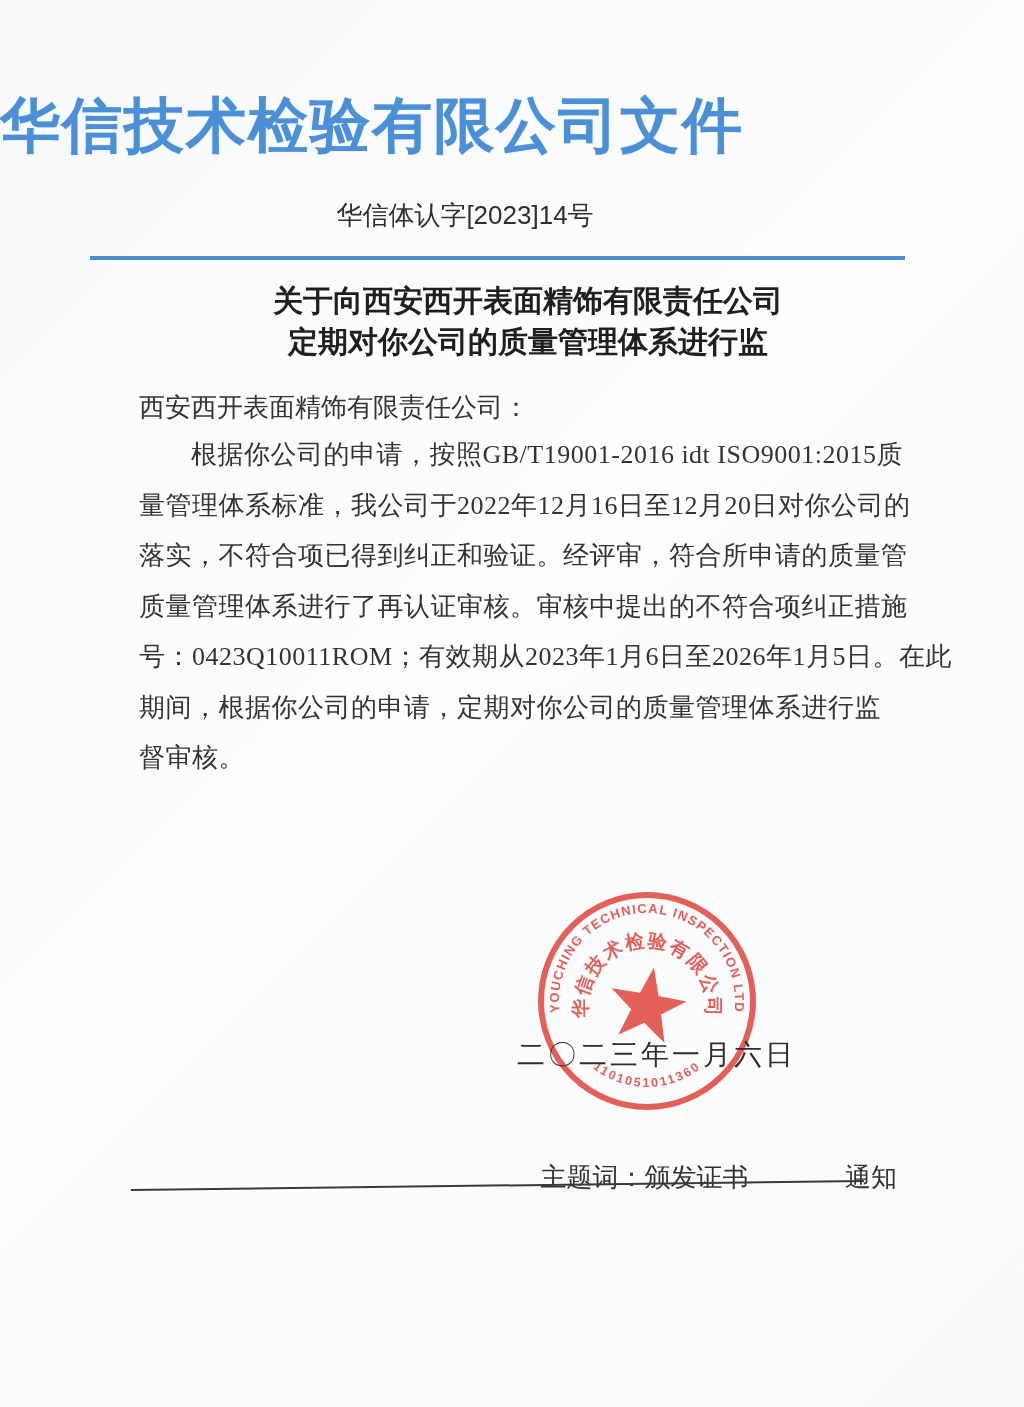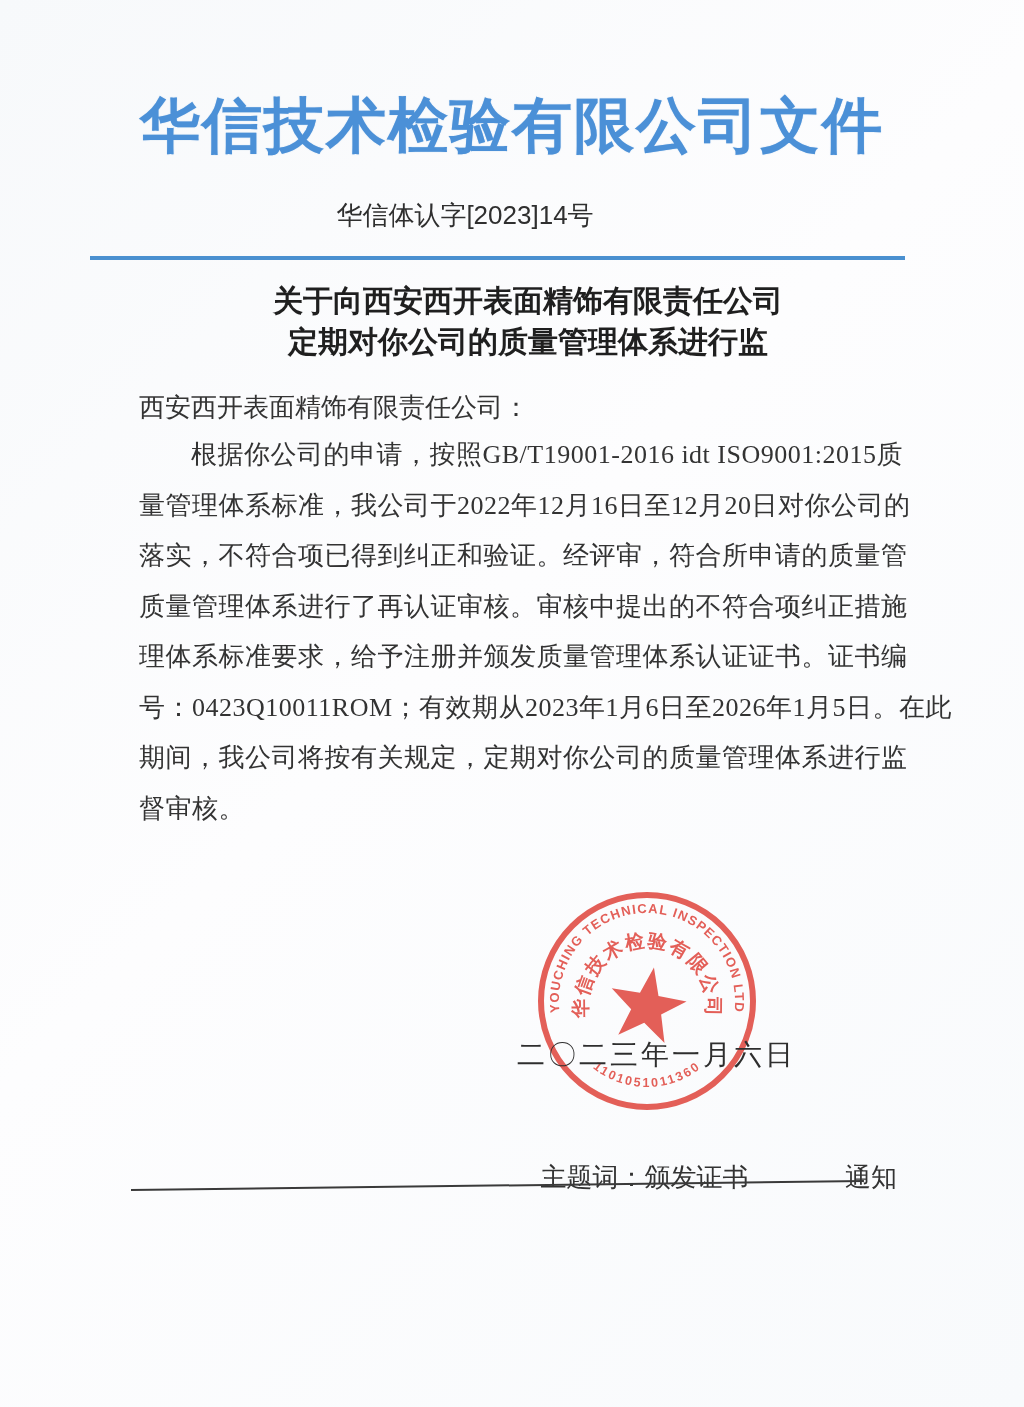--- a/index.html
+++ b/index.html
@@ -7,21 +7,21 @@
     position:relative;
     width:1024px;height:1407px;
     margin:0 auto;
     background:linear-gradient(135deg,#f7f9fb 0%,#fdfdfe 45%,#f8fafc 100%);
     overflow:hidden;
     font-family:"Liberation Serif", serif;
     color:#2b2b2b;
   }
   .letterhead-title{
     position:absolute;top:86px;left:0;width:100%;
-    text-align:center;
+    text-align:left;
     font-family:"Liberation Sans", sans-serif;
     font-weight:900;
     font-size:60px;
     letter-spacing:2px;
     color:#4b90d7;
     text-shadow:0 0 1px rgba(75,144,215,.55);
   }
   .doc-number{
     position:absolute;top:198px;left:0;width:100%;
     text-align:center;
@@ -98,23 +98,22 @@
     <div>定期对你公司的质量管理体系进行监</div>
   </div>
 
   <div class="salutation">西安西开表面精饰有限责任公司：</div>
 
   <div class="body-text">
     <div class="body-line indent">根据你公司的申请，按照GB/T19001-2016 idt ISO9001:2015质</div>
     <div class="body-line">量管理体系标准，我公司于2022年12月16日至12月20日对你公司的</div>
     <div class="body-line">落实，不符合项已得到纠正和验证。经评审，符合所申请的质量管</div>
     <div class="body-line">质量管理体系进行了再认证审核。审核中提出的不符合项纠正措施</div>
-    <div class="body-line">理体系标准要求，给予注册并颁发质量管理体系认证证书。证书编</div>
     <div class="body-line">号：0423Q10011ROM；有效期从2023年1月6日至2026年1月5日。在此</div>
-    <div class="body-line">期间，我公司将按有关规定，定期对你公司的质量管理体系进行监</div>
+    <div class="body-line">期间，根据你公司的申请，定期对你公司的质量管理体系进行监</div>
     <div class="body-line">督审核。</div>
   </div>
 
   <svg class="stamp" viewBox="0 0 230 230" xmlns="http://www.w3.org/2000/svg">
     <g fill="#e04a42" stroke="none" opacity="0.88">
       <circle cx="115" cy="115" r="106" fill="none" stroke="#e04a42" stroke-width="6"></circle>
       <defs>
         <path id="arc-en" d="M 38.8 159 A 88 88 0 1 1 191.2 159" fill="none"></path>
         <path id="arc-cn" d="M 56 132 A 60 60 0 1 1 174 132" fill="none"></path>
         <path id="arc-num" d="M 49.1 170.3 A 86 86 0 0 0 180.9 170.3" fill="none"></path>

